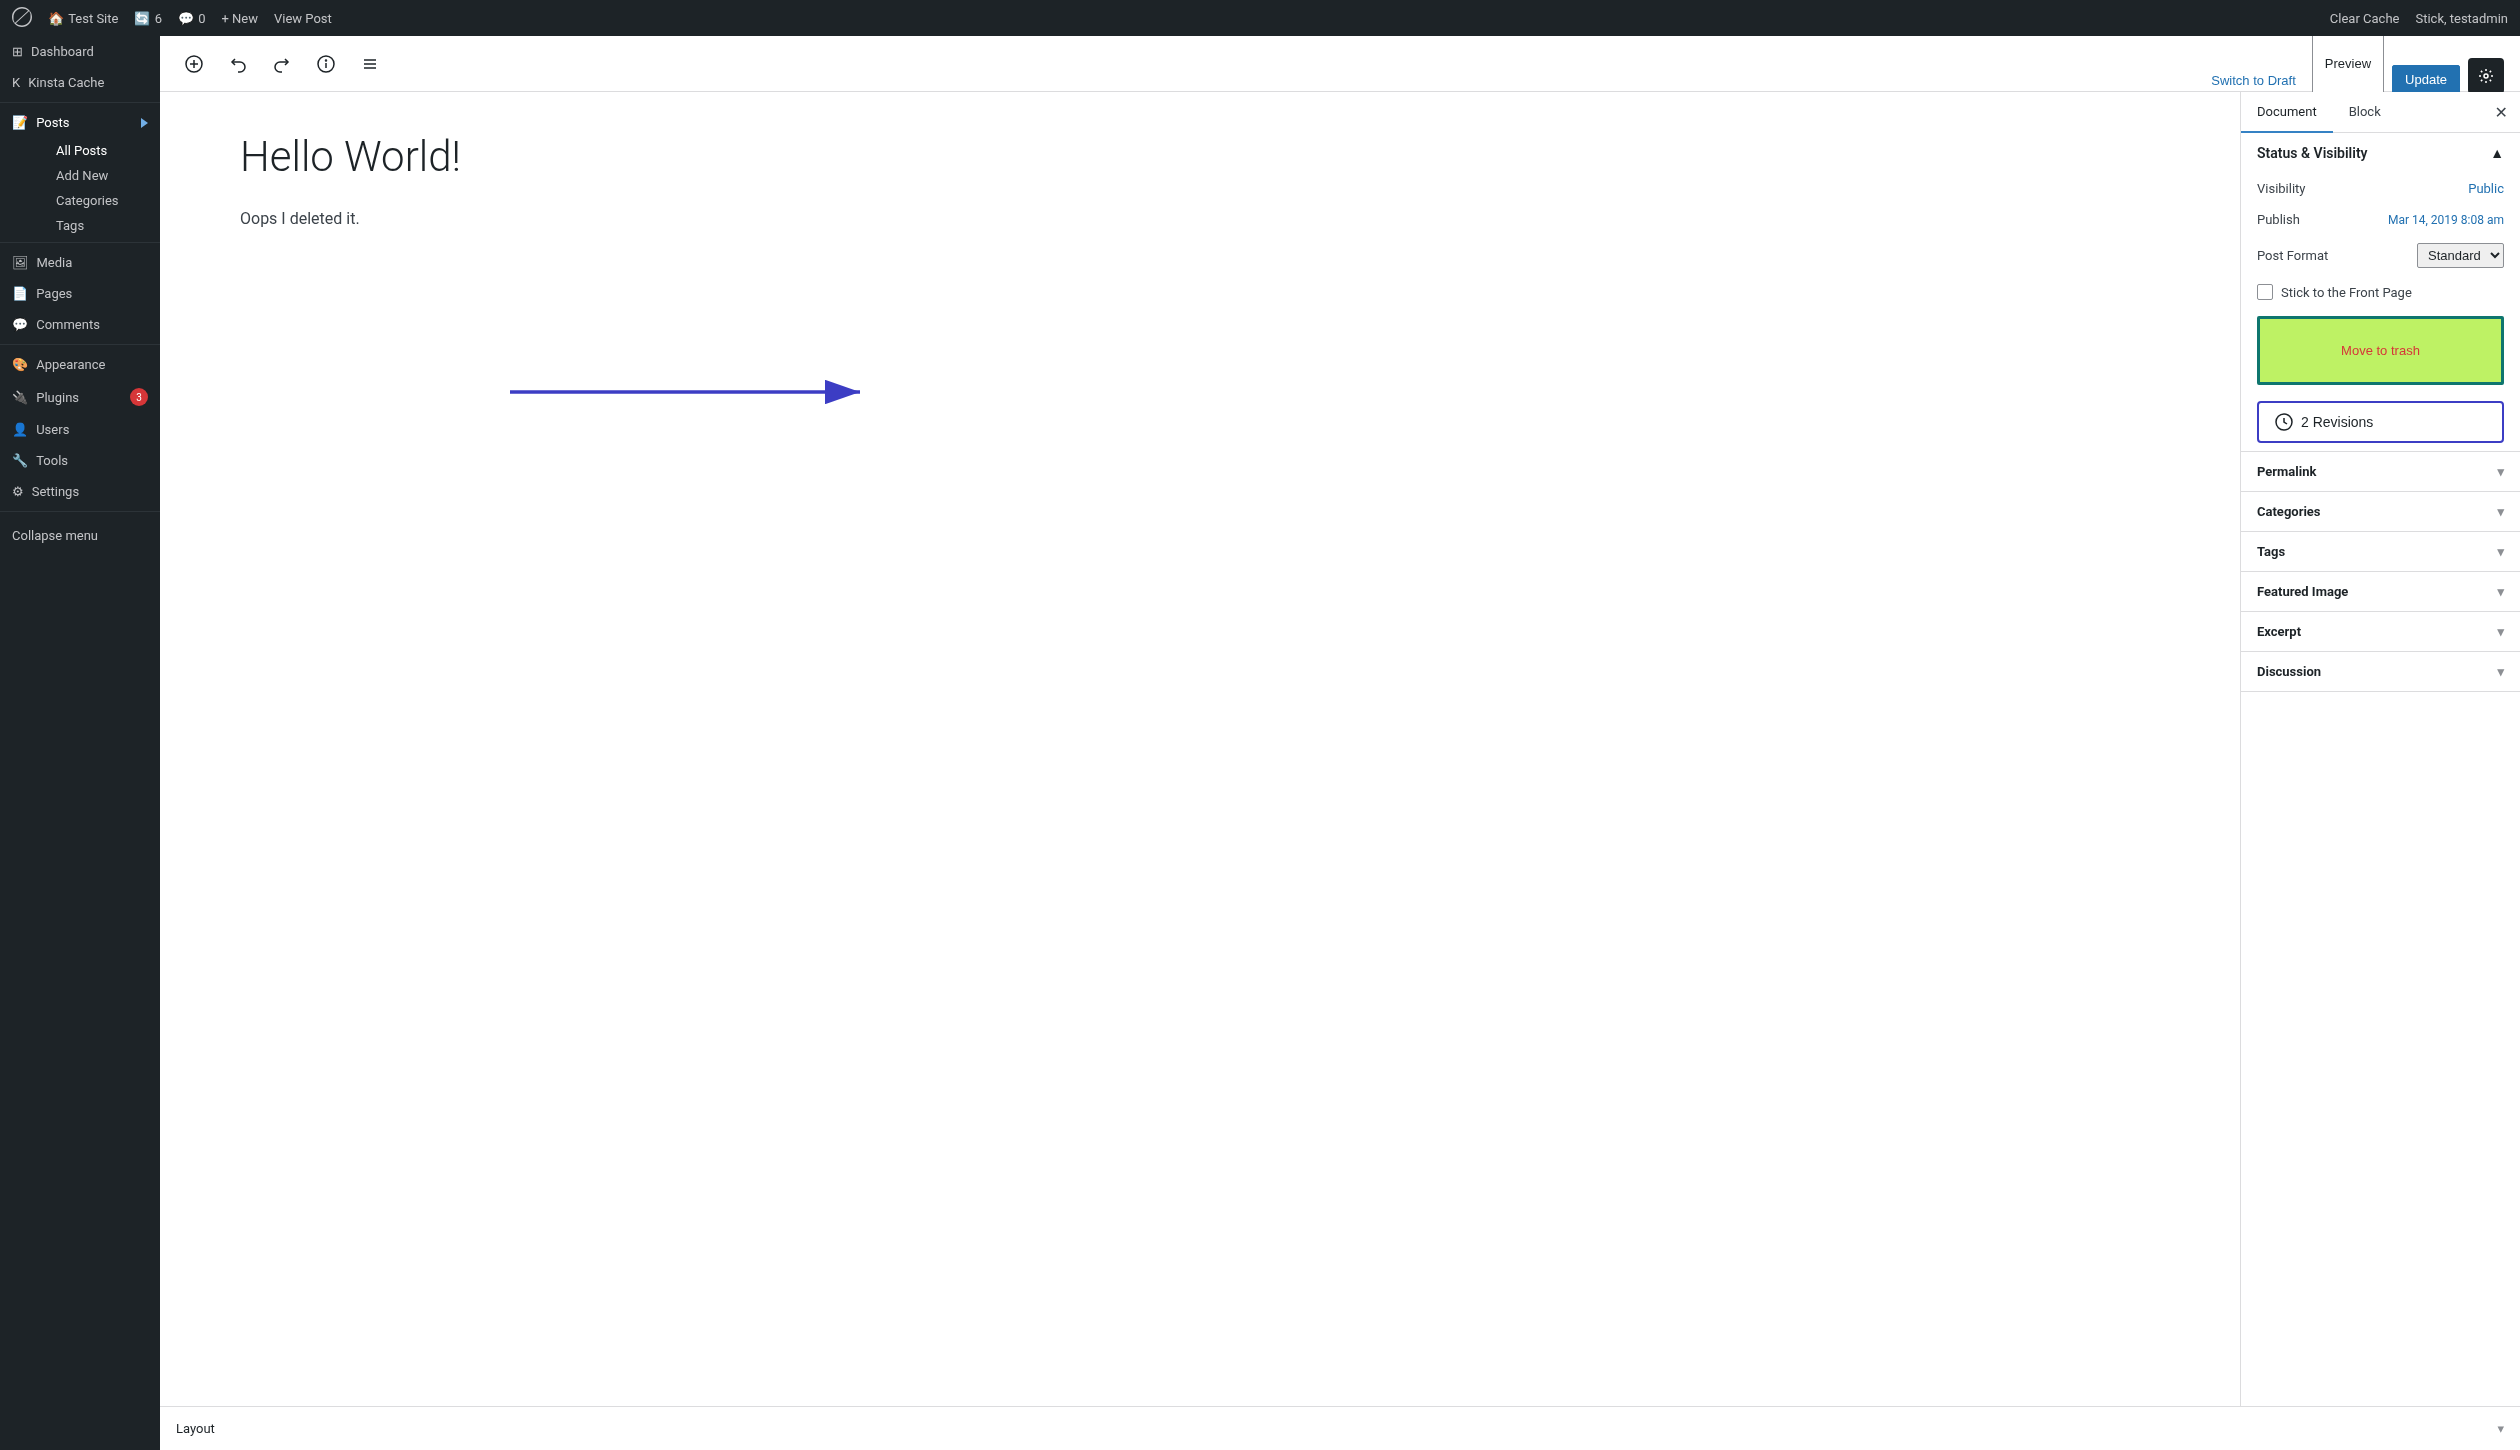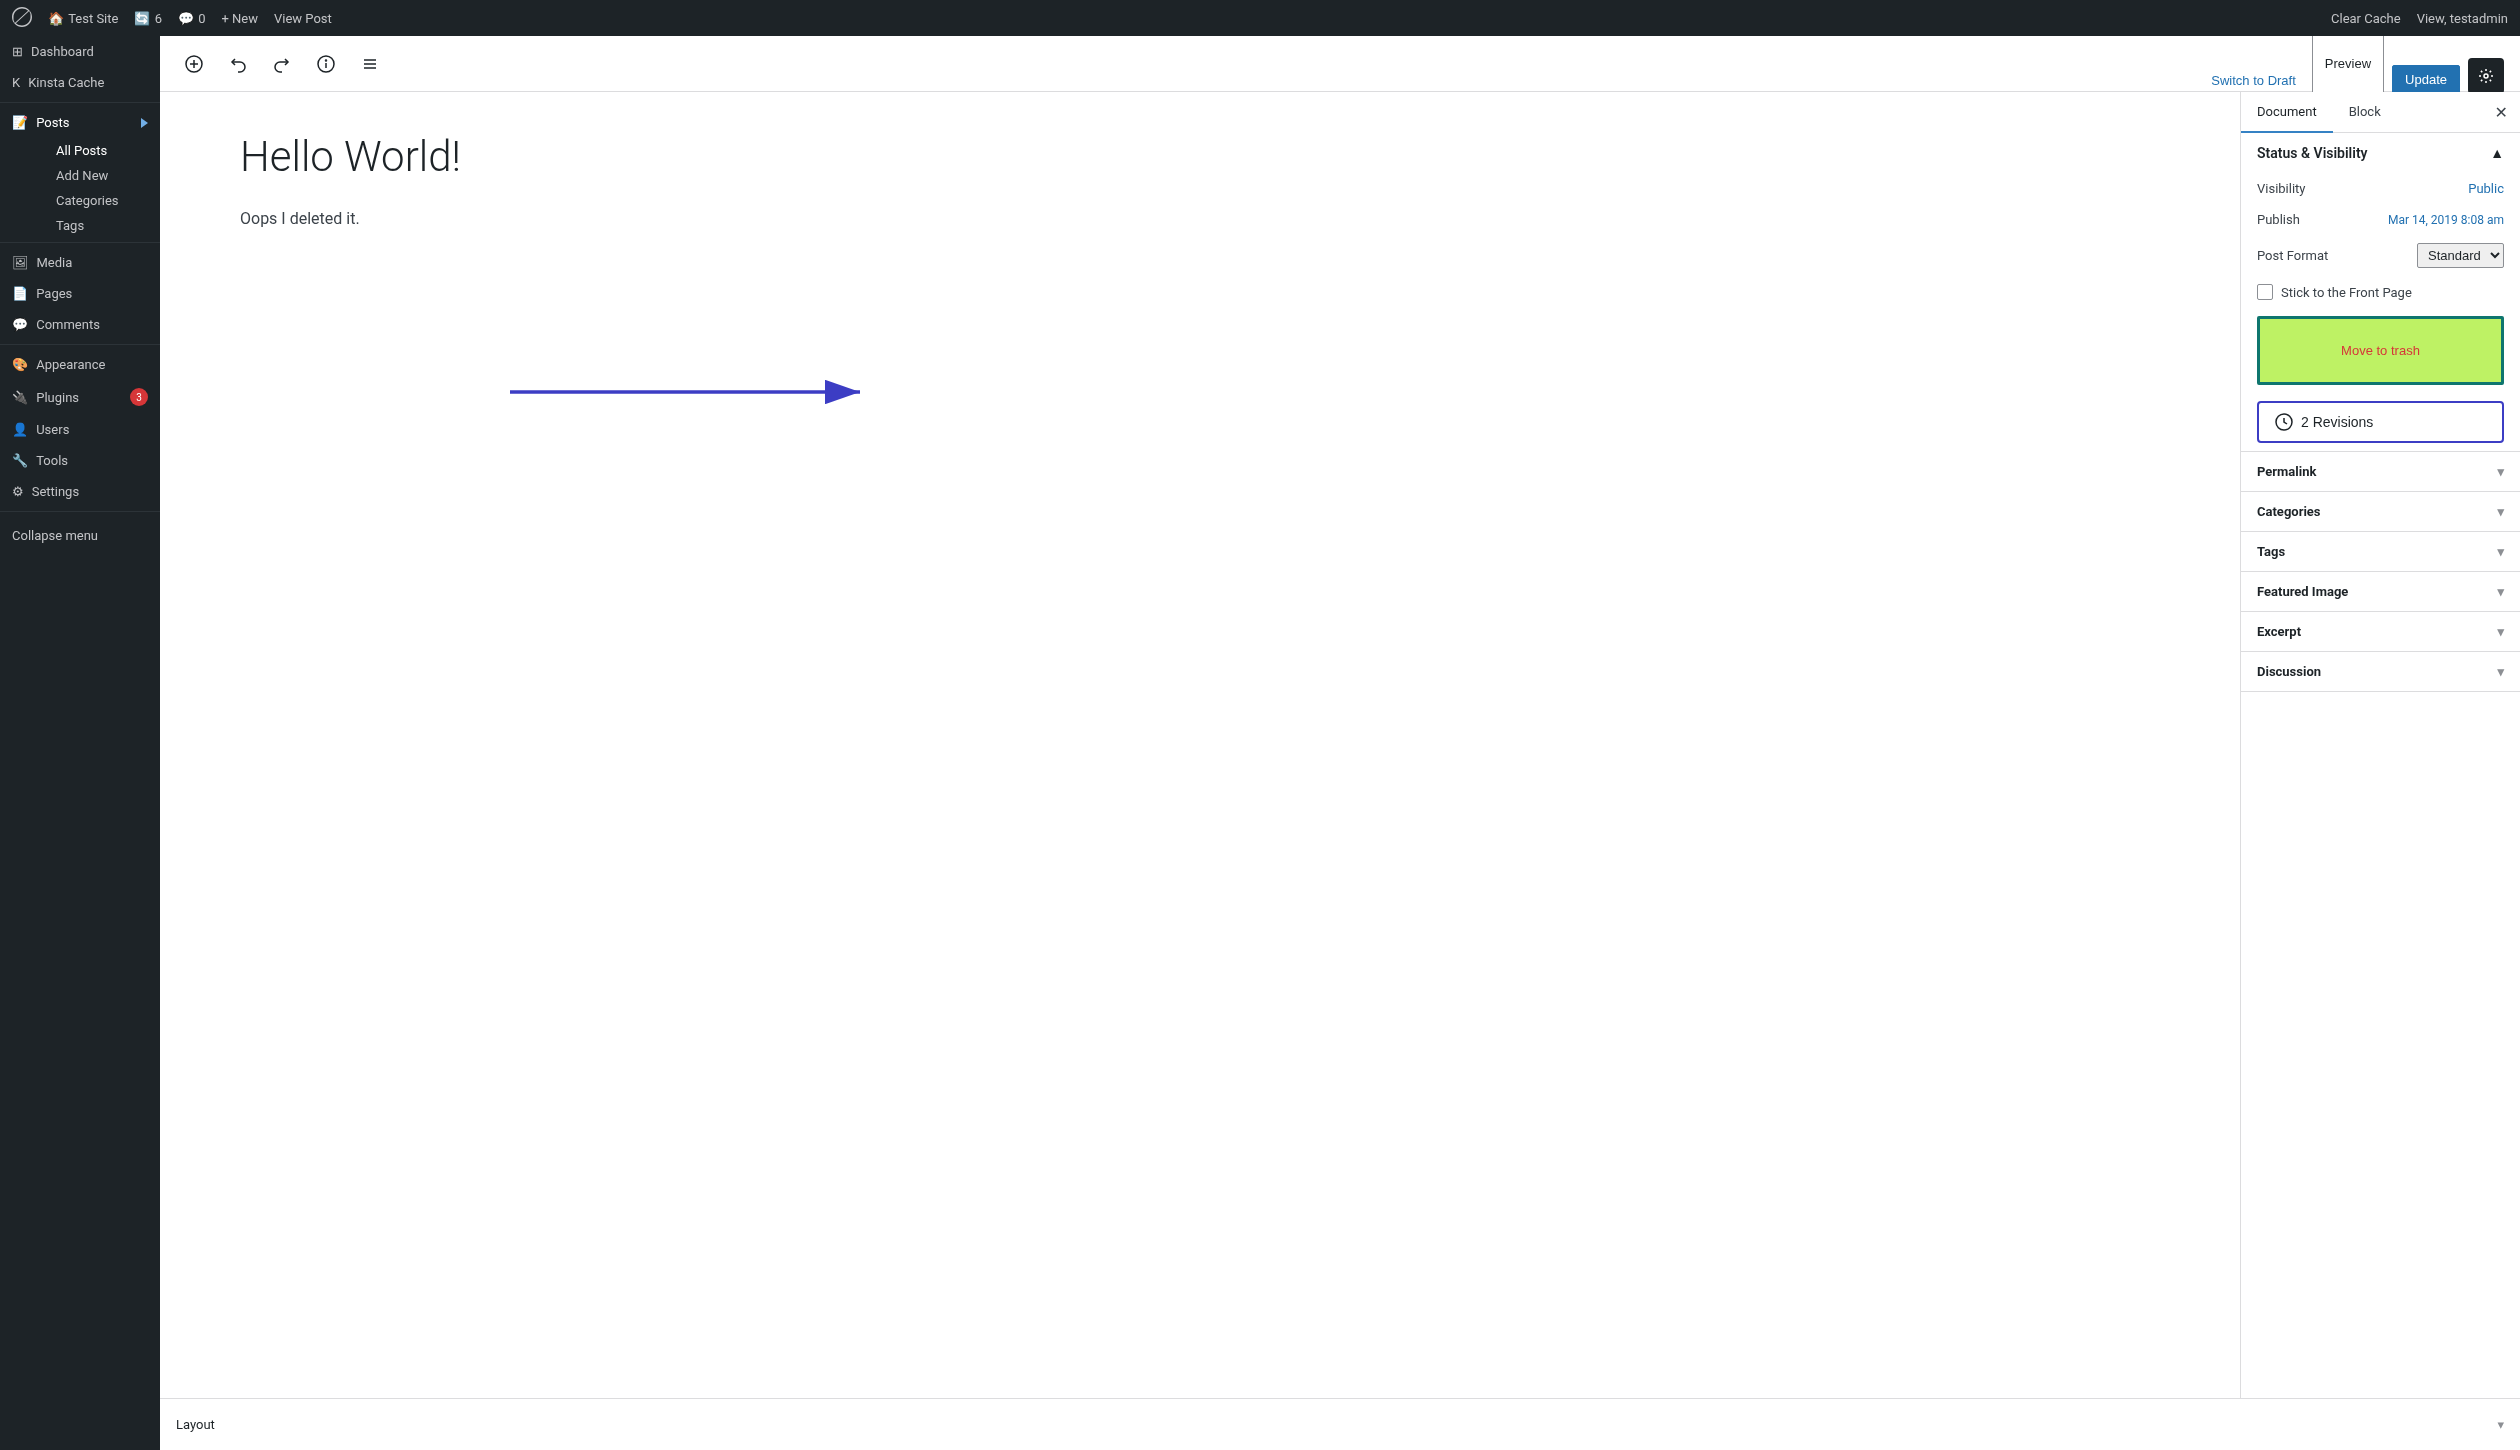--- a/index.html
+++ b/index.html
@@ -119,21 +119,21 @@
     
     .editor-body { display: flex; flex: 1; overflow: hidden; }
     .editor-canvas { flex: 1; background: #fff; overflow-y: auto; padding: 40px 80px; position: relative; }
     .post-title { font-size: 42px; font-weight: 300; color: #1d2327; margin-bottom: 24px; line-height: 1.2; }
     .post-content { font-size: 16px; color: #3c434a; line-height: 1.6; }
 
     
     .layout-bar {
       background: #fff;
       border-top: 1px solid #dcdcde;
-      height: 52px;
+      height: 44px;
       display: flex;
       align-items: center;
       padding: 8px 16px;
       font-size: 13px;
       color: #1d2327;
       flex-shrink: 0;
     }
     .layout-bar-label { flex: 1; }
     .layout-chevron { color: #8c8f94; }
 
@@ -257,21 +257,21 @@
       🔄 <span>6</span>
     </span>
     <span class="admin-bar-item">
       💬 <span>0</span>
     </span>
     <span class="admin-bar-item">+ New</span>
     <span class="admin-bar-item">View Post</span>
   </div>
   <div class="admin-bar-right">
     <span class="admin-bar-item">Clear Cache</span>
-    <span class="admin-bar-item">View, testadmin</span>
+    <span class="admin-bar-item">Stick, testadmin</span>
   </div>
 </div>
 
 <div class="main-layout">
 
   <nav class="sidebar">
     <div class="sidebar-item">
       <span>⊞</span>
       <span class="sidebar-label">Dashboard</span>
     </div>

